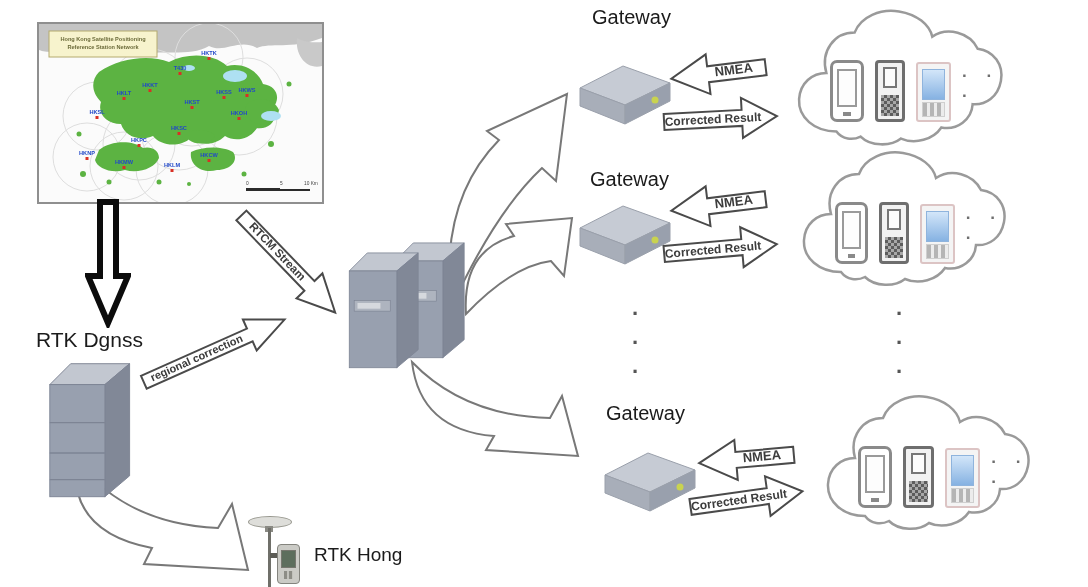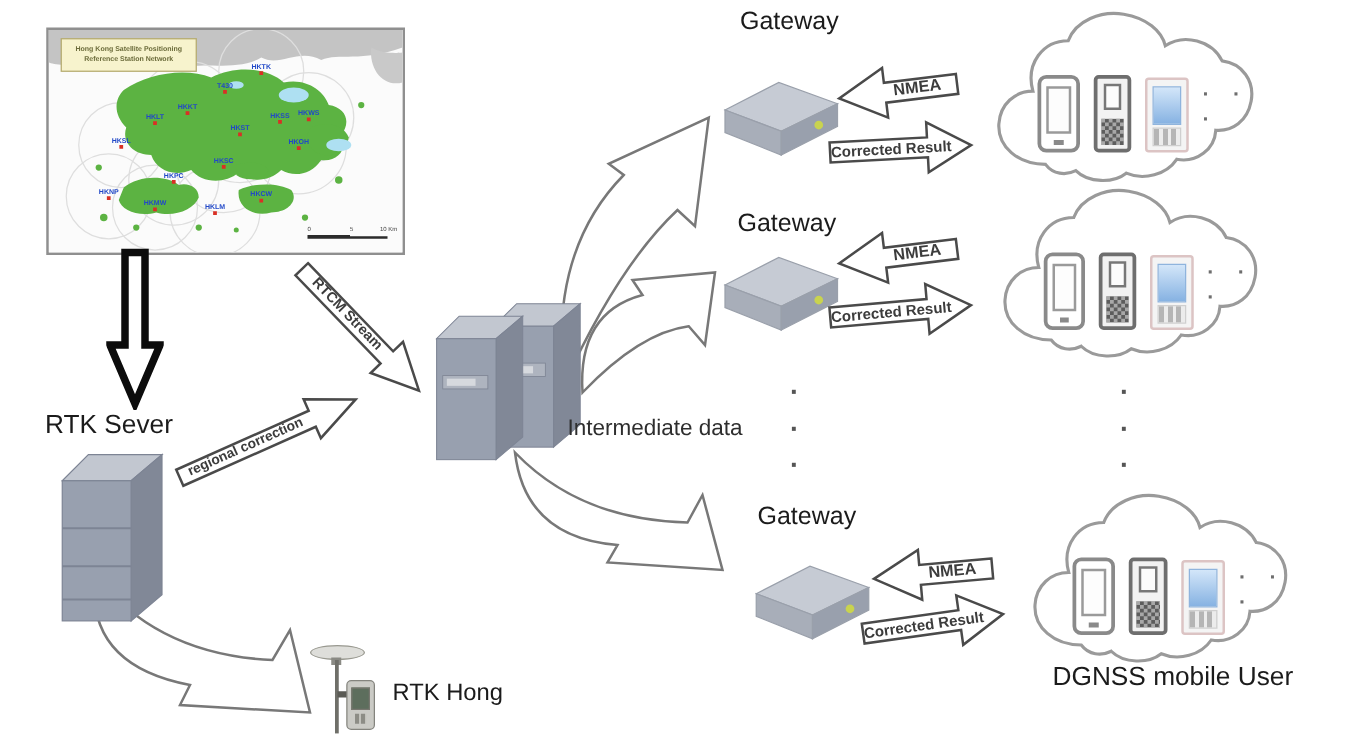--- a/index.html
+++ b/index.html
@@ -164,21 +164,21 @@
     <span class="lbl" style="left:8px;top:13px;width:90px;font-size:11.5px;">RTCM Stream</span>
   </div>
 
   <div class="barrow" style="left:142px;top:364px;width:160px;height:38px;transform:rotate(-24deg);transform-origin:0 50%;">
     <svg width="160" height="38" viewBox="0 0 160 38">
       <polygon points="2,12 118,12 118,2 156,19 118,36 118,26 2,26" fill="#ffffff" stroke="#4a4a4a" stroke-width="2"></polygon>
     </svg>
     <span class="lbl" style="left:4px;top:12px;width:112px;font-size:11px;">regional correction</span>
   </div>
 
-  <div class="node-label" style="left:36px;top:328px;font-size:21px;">RTK Sever</div>
+  <div class="node-label" style="left:36px;top:328px;font-size:21px;">RTK Dgnss</div>
   <svg class="abs" style="left:46px;top:358px;" width="100" height="150" viewBox="0 0 100 150">
     <g transform="scale(0.95)">
       <polygon points="4,28 26,6 88,6 62,28" fill="#c2c7d0" stroke="#7d8494" stroke-width="1"></polygon>
       <polygon points="62,28 88,6 88,124 62,146" fill="#818897" stroke="#7d8494" stroke-width="1"></polygon>
       <rect x="4" y="28" width="58" height="118" fill="#98a0af" stroke="#7d8494" stroke-width="1"></rect>
       <line x1="4" y1="68" x2="62" y2="68" stroke="#7d8494" stroke-width="1.5"></line>
       <line x1="4" y1="100" x2="62" y2="100" stroke="#7d8494" stroke-width="1.5"></line>
       <line x1="4" y1="128" x2="62" y2="128" stroke="#7d8494" stroke-width="1.5"></line>
     </g>
   </svg>
@@ -193,21 +193,20 @@
     </g>
     <g transform="translate(0,10) scale(0.82)">
       <polygon points="4,28 26,6 88,6 62,28" fill="#c2c7d0" stroke="#7d8494" stroke-width="1"></polygon>
       <polygon points="62,28 88,6 88,124 62,146" fill="#818897" stroke="#7d8494" stroke-width="1"></polygon>
       <rect x="4" y="28" width="58" height="118" fill="#98a0af" stroke="#7d8494" stroke-width="1"></rect>
       <rect x="10" y="64" width="44" height="13" fill="#aeb4bf" stroke="#7d8494" stroke-width="0.8"></rect>
       <rect x="14" y="67" width="28" height="7" fill="#d6d9de"></rect>
     </g>
   </svg>
 
-  <div class="node-label" style="left:454px;top:332px;font-size:18px;color:#2e2e2e;">Intermediate data</div>
 
   <div class="node-label" style="left:592px;top:6px;font-size:20px;">Gateway</div>
   <svg class="abs" style="left:575px;top:58px;" width="100" height="70" viewBox="0 0 100 70">
     <polygon points="5,30 48,8 95,25 50,47" fill="#c6cbd4" stroke="#9aa0ab" stroke-width="1"></polygon>
     <polygon points="5,30 50,47 50,66 5,48" fill="#a8aeb9" stroke="#9aa0ab" stroke-width="1"></polygon>
     <polygon points="50,47 95,25 95,43 50,66" fill="#99a0ad" stroke="#9aa0ab" stroke-width="1"></polygon>
     <circle cx="80" cy="42" r="3.5" fill="#c9d34f"></circle>
   </svg>
   <div class="barrow" style="left:668px;top:50px;width:100px;height:46px;transform:rotate(-7deg);">
     <svg width="100" height="46" viewBox="0 0 100 46">
@@ -318,21 +317,20 @@
           <div class="keys"></div>
         </div>
       <div class="ph-pda">
           <div class="scr"></div>
           <div class="keys"></div>
         </div>
       <span class="more">· · ·</span>
     </div>
   </div>
 
-  <div class="node-label" style="left:842px;top:530px;font-size:21px;">DGNSS mobile User</div>
 
   <div class="dotcol" style="left:632px;top:306px;">
     <span>·</span>
     <span>·</span>
     <span>·</span>
   </div>
   <div class="dotcol" style="left:896px;top:306px;">
     <span>·</span>
     <span>·</span>
     <span>·</span>

